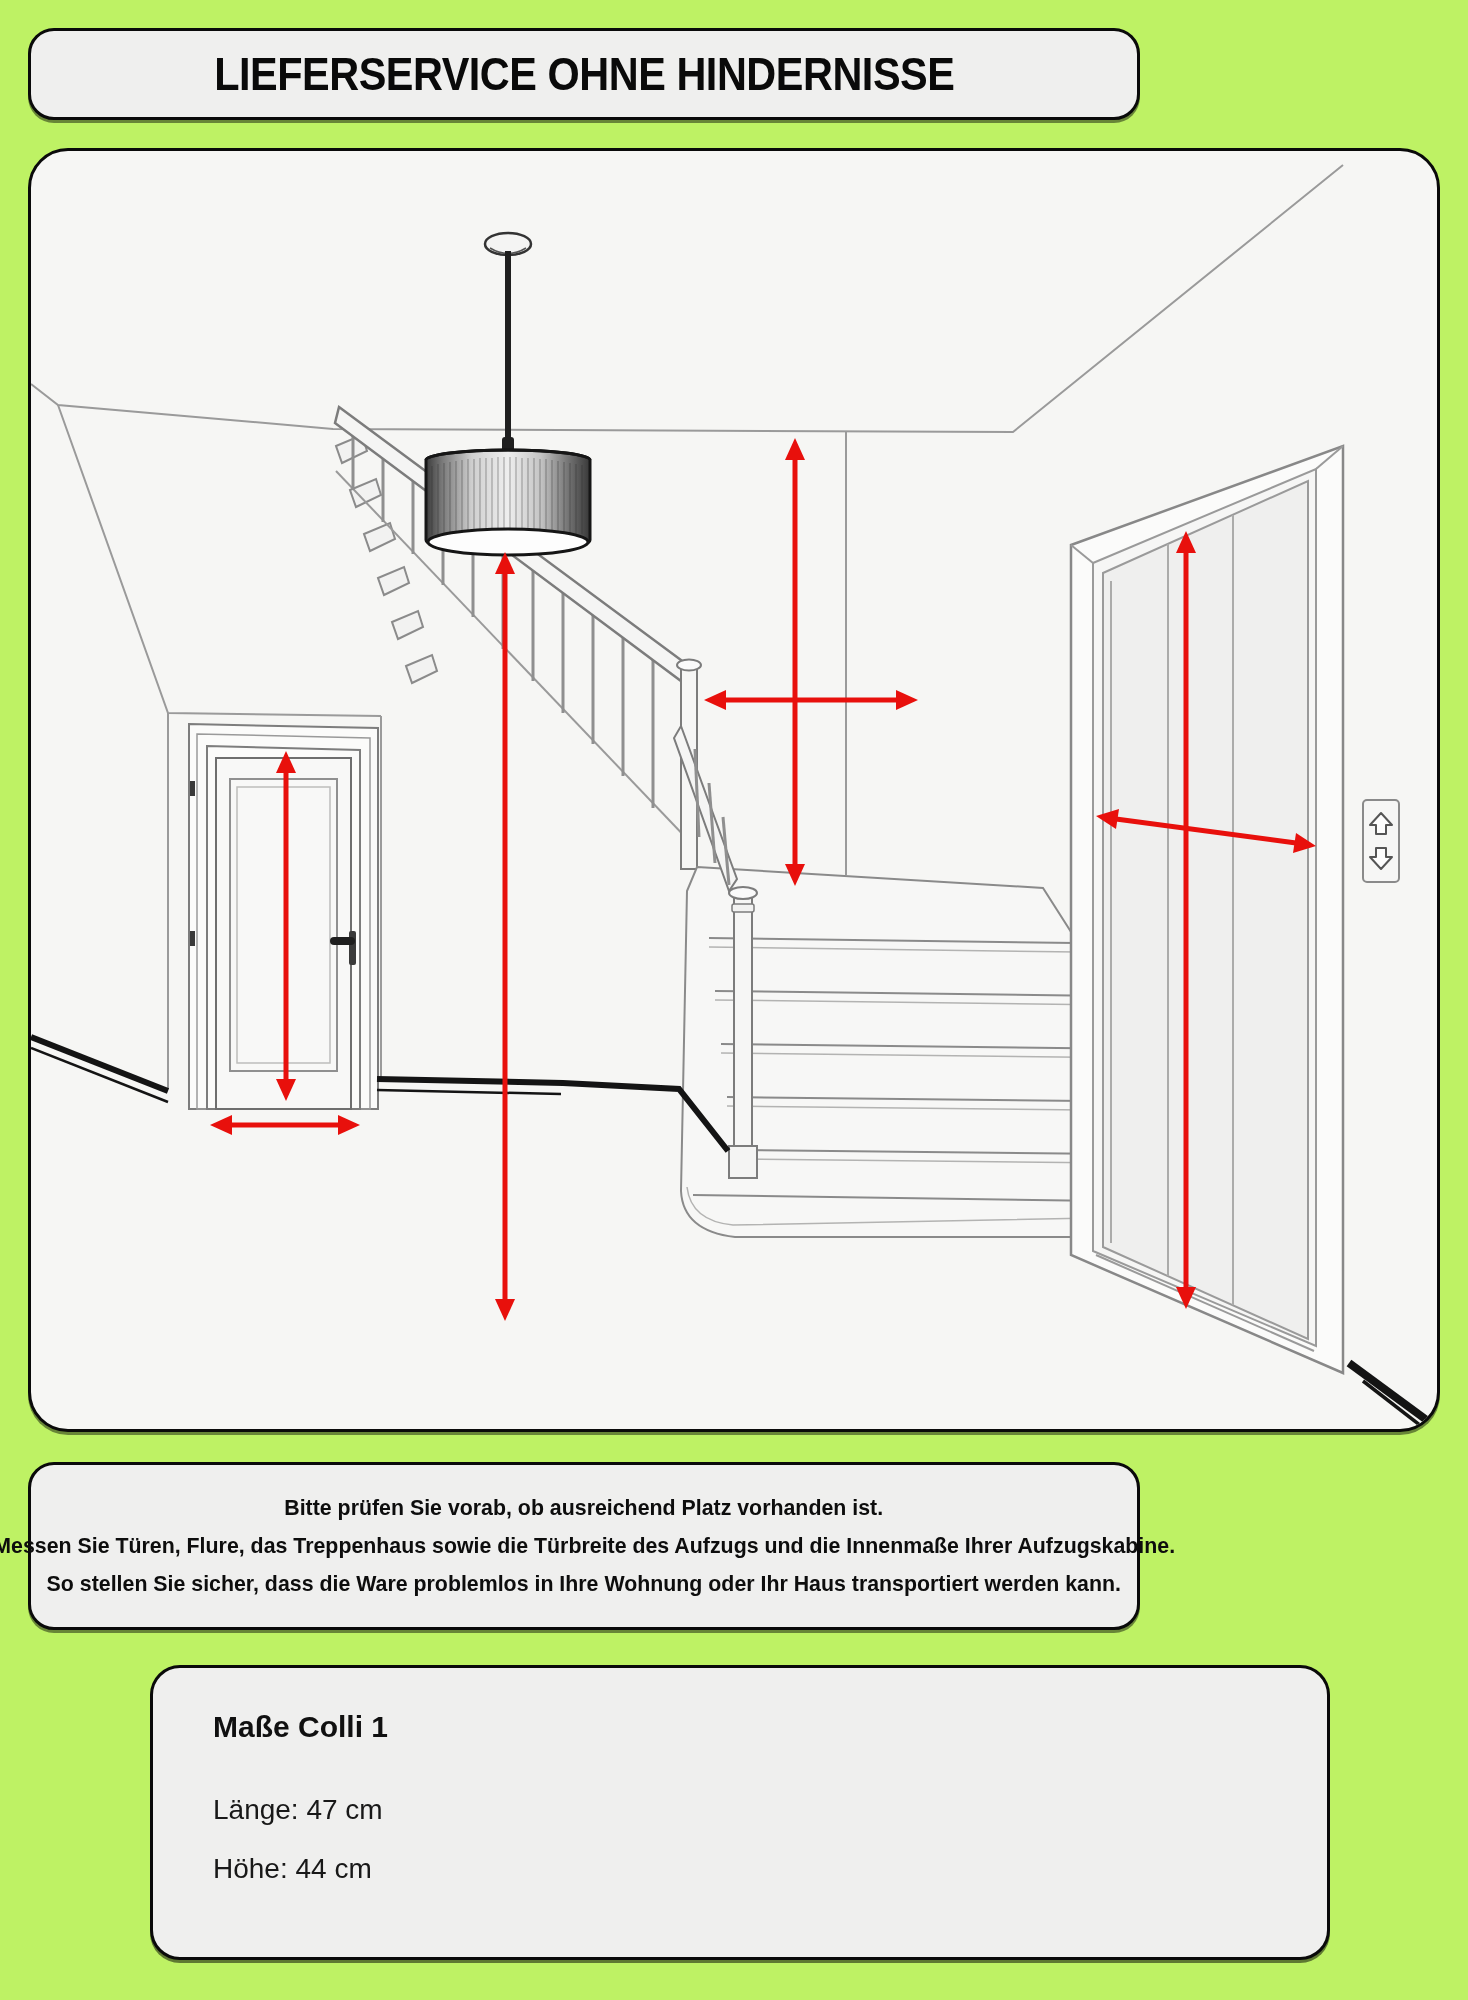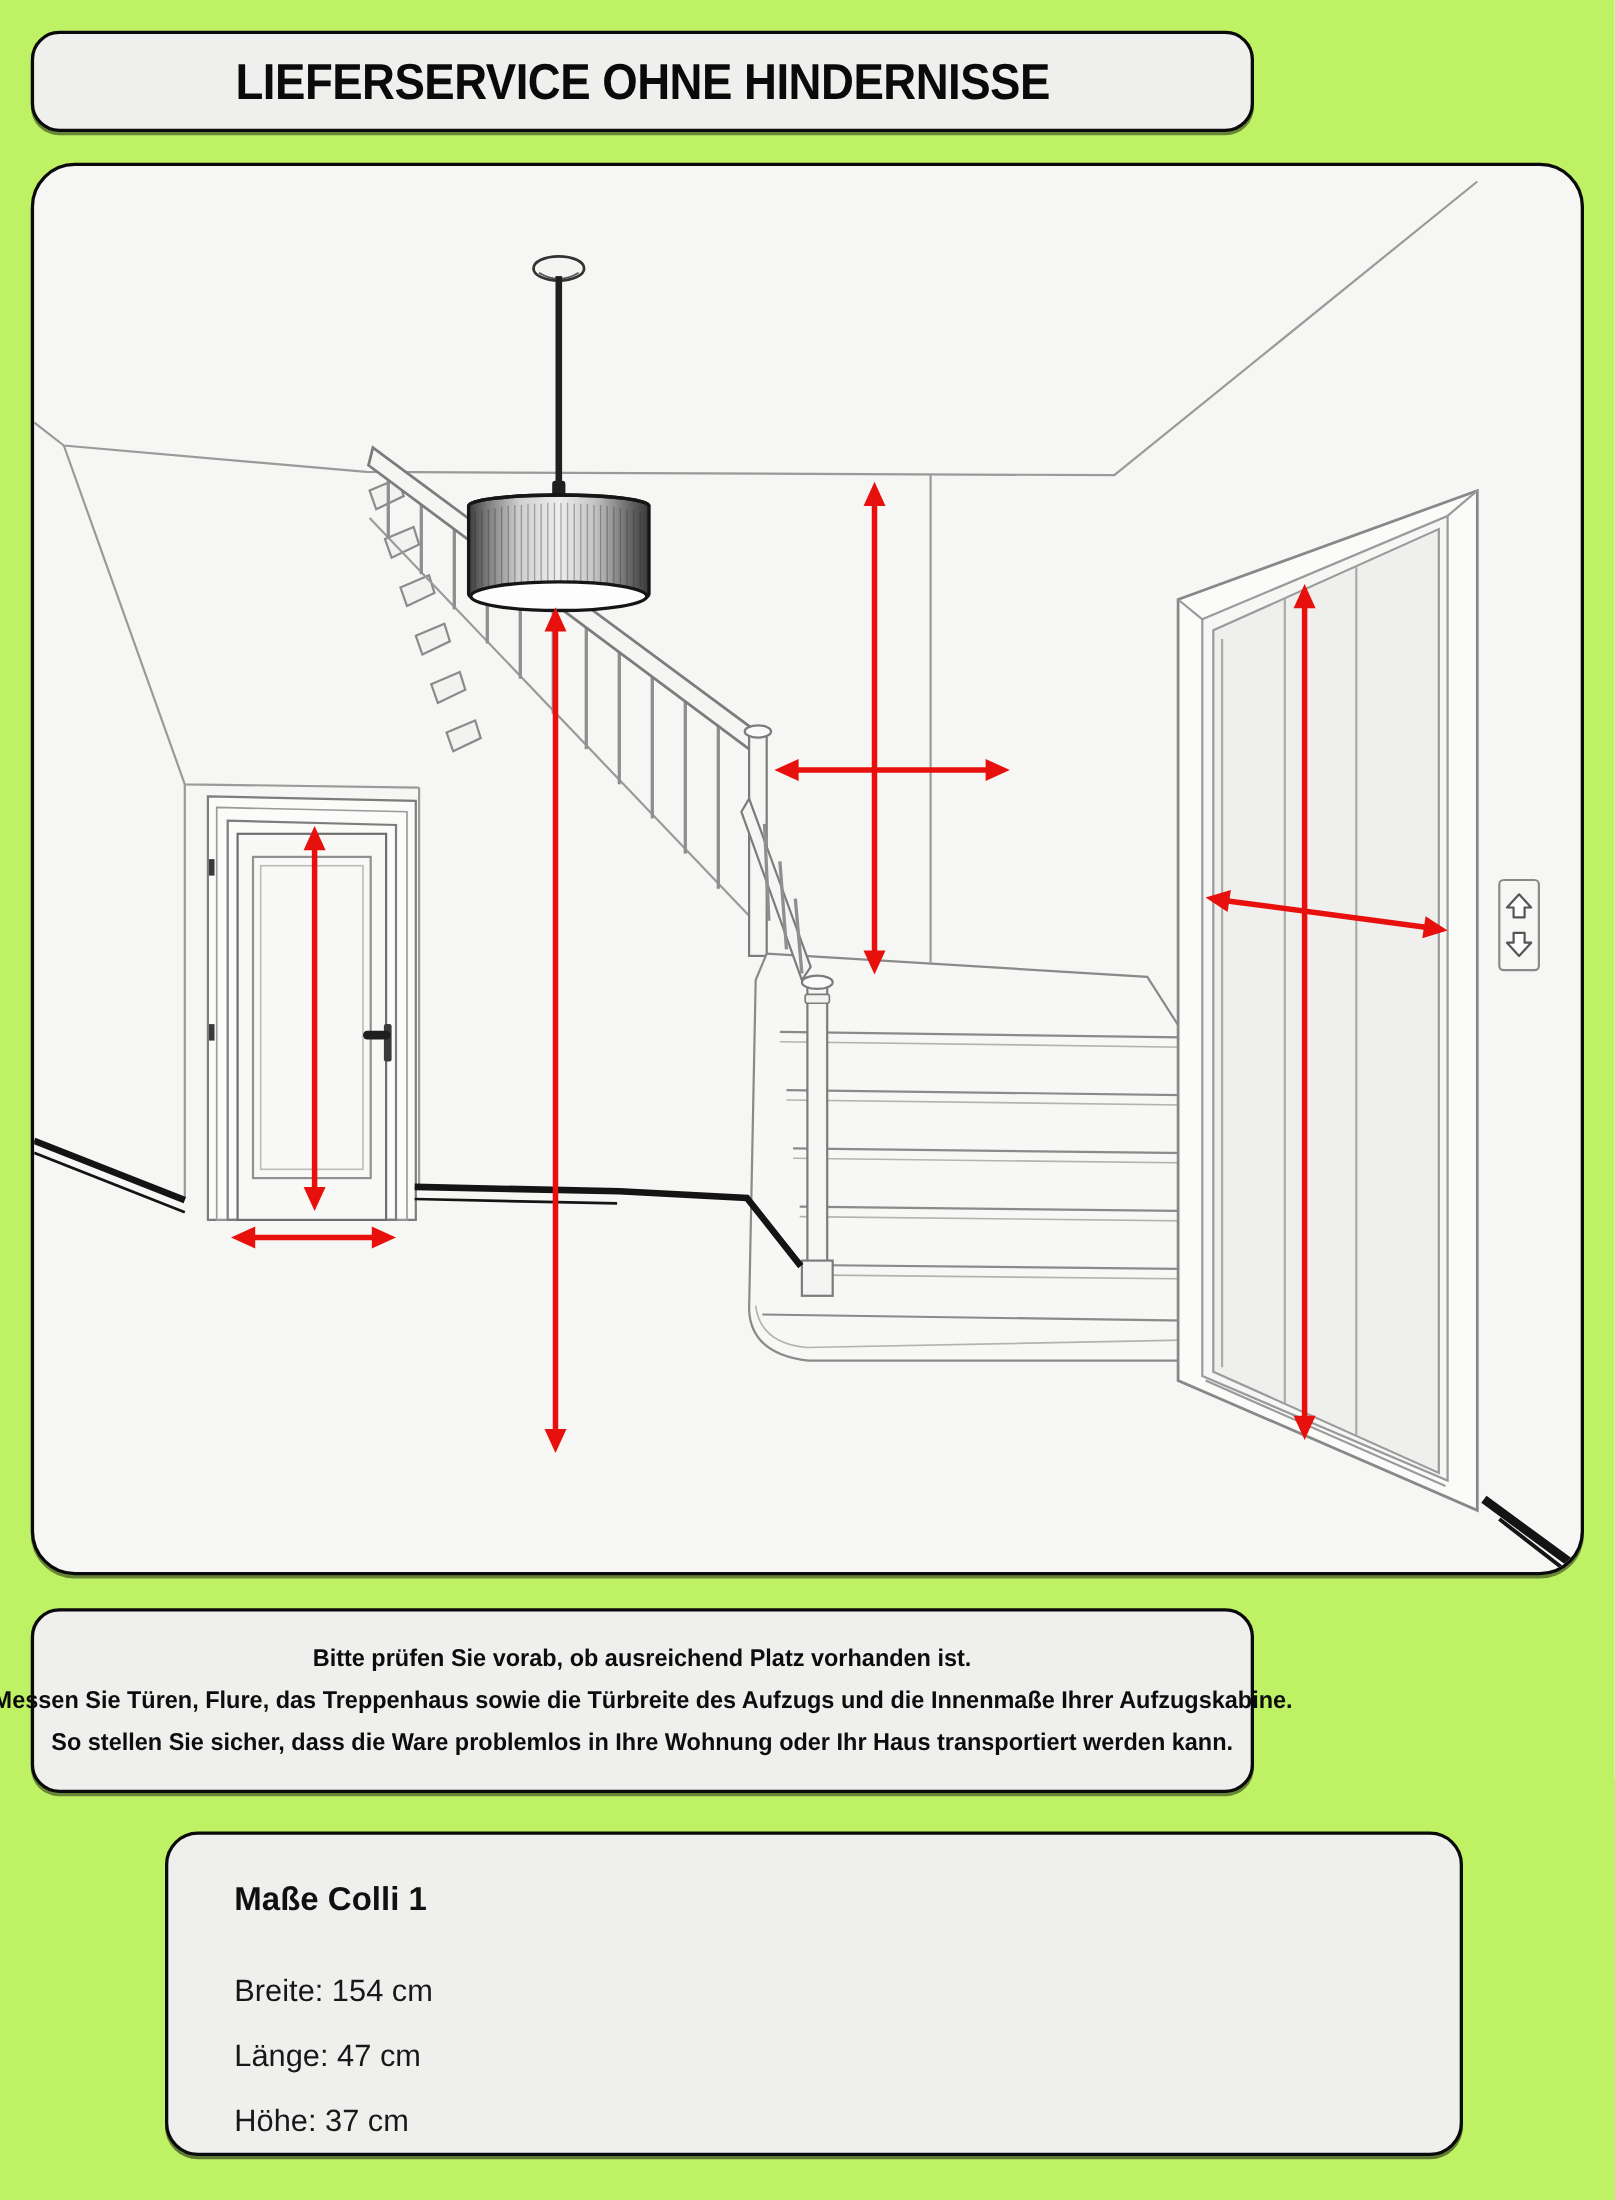--- a/index.html
+++ b/index.html
@@ -249,18 +249,17 @@
   </div>
 
   <div class="box info-box">
     <p>Bitte prüfen Sie vorab, ob ausreichend Platz vorhanden ist.</p>
     <p>Messen Sie Türen, Flure, das Treppenhaus sowie die Türbreite des Aufzugs und die Innenmaße Ihrer Aufzugskabine.</p>
     <p>So stellen Sie sicher, dass die Ware problemlos in Ihre Wohnung oder Ihr Haus transportiert werden kann.</p>
   </div>
 
   <div class="box colli-box">
     <h2>Maße Colli 1</h2>
-    <div class="dim">Breite: 154 cm</div>
     <div class="dim">Länge: 47 cm</div>
-    <div class="dim">Höhe: 37 cm</div>
+    <div class="dim">Höhe: 44 cm</div>
   </div>
 
 </div>
 
 </body></html>

